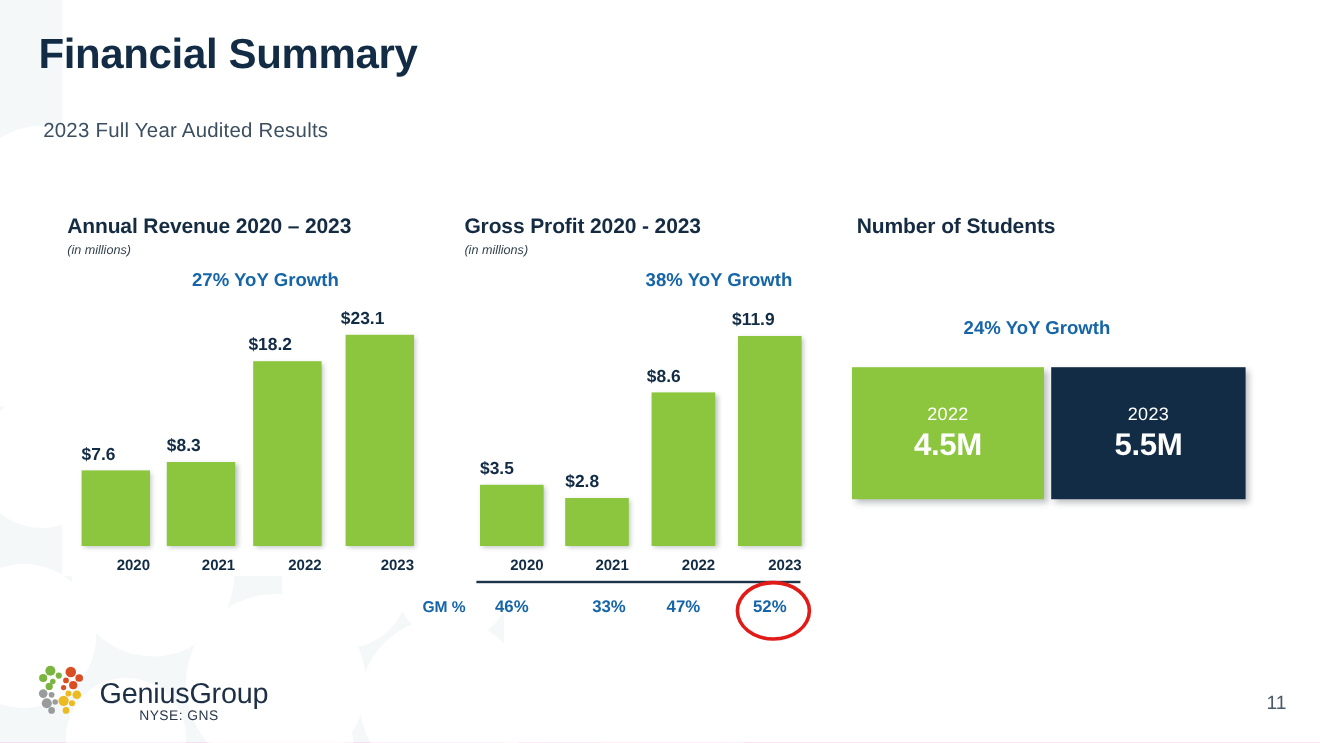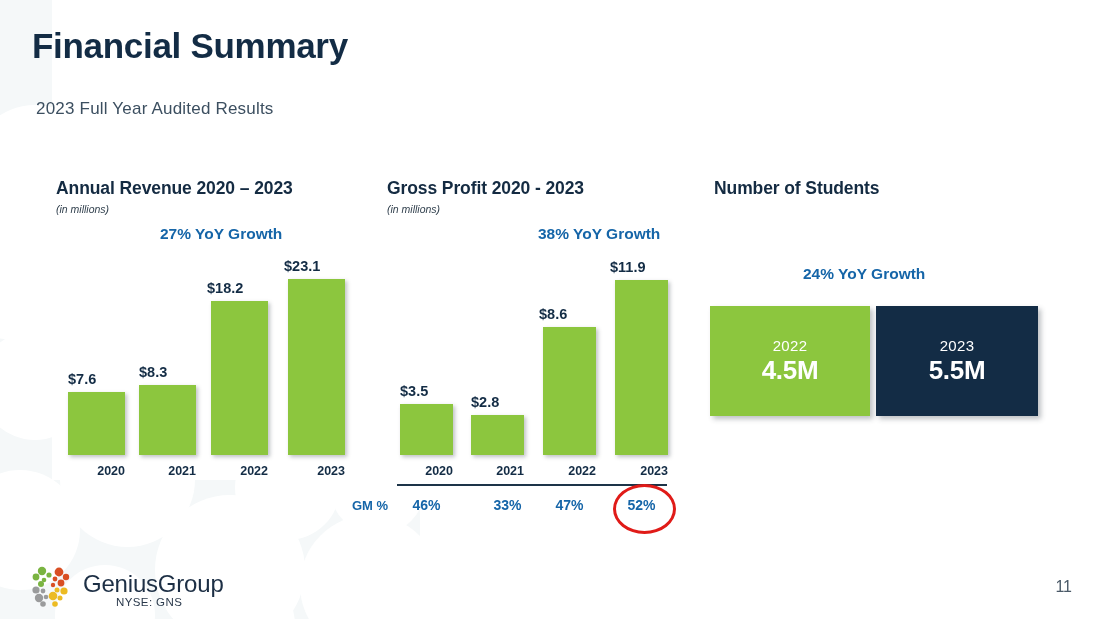--- a/index.html
+++ b/index.html
@@ -149,22 +149,21 @@
     color: #ffffff;
     font-weight: bold;
     letter-spacing: -0.3px;
   }
   
   .logo-wrap {
     position: absolute;
     left: 28px;
     top: 552px;
     display: flex;
-    align-items: center;
-    margin-top: 12px;
+    align-items: flex-end;
   }
   .logo-text {
     margin-left: 9px;
   }
   .logo-name {
     font-size: 24px;
     color: #1d2f45;
     line-height: 26px;
     letter-spacing: -0.2px;
   }

